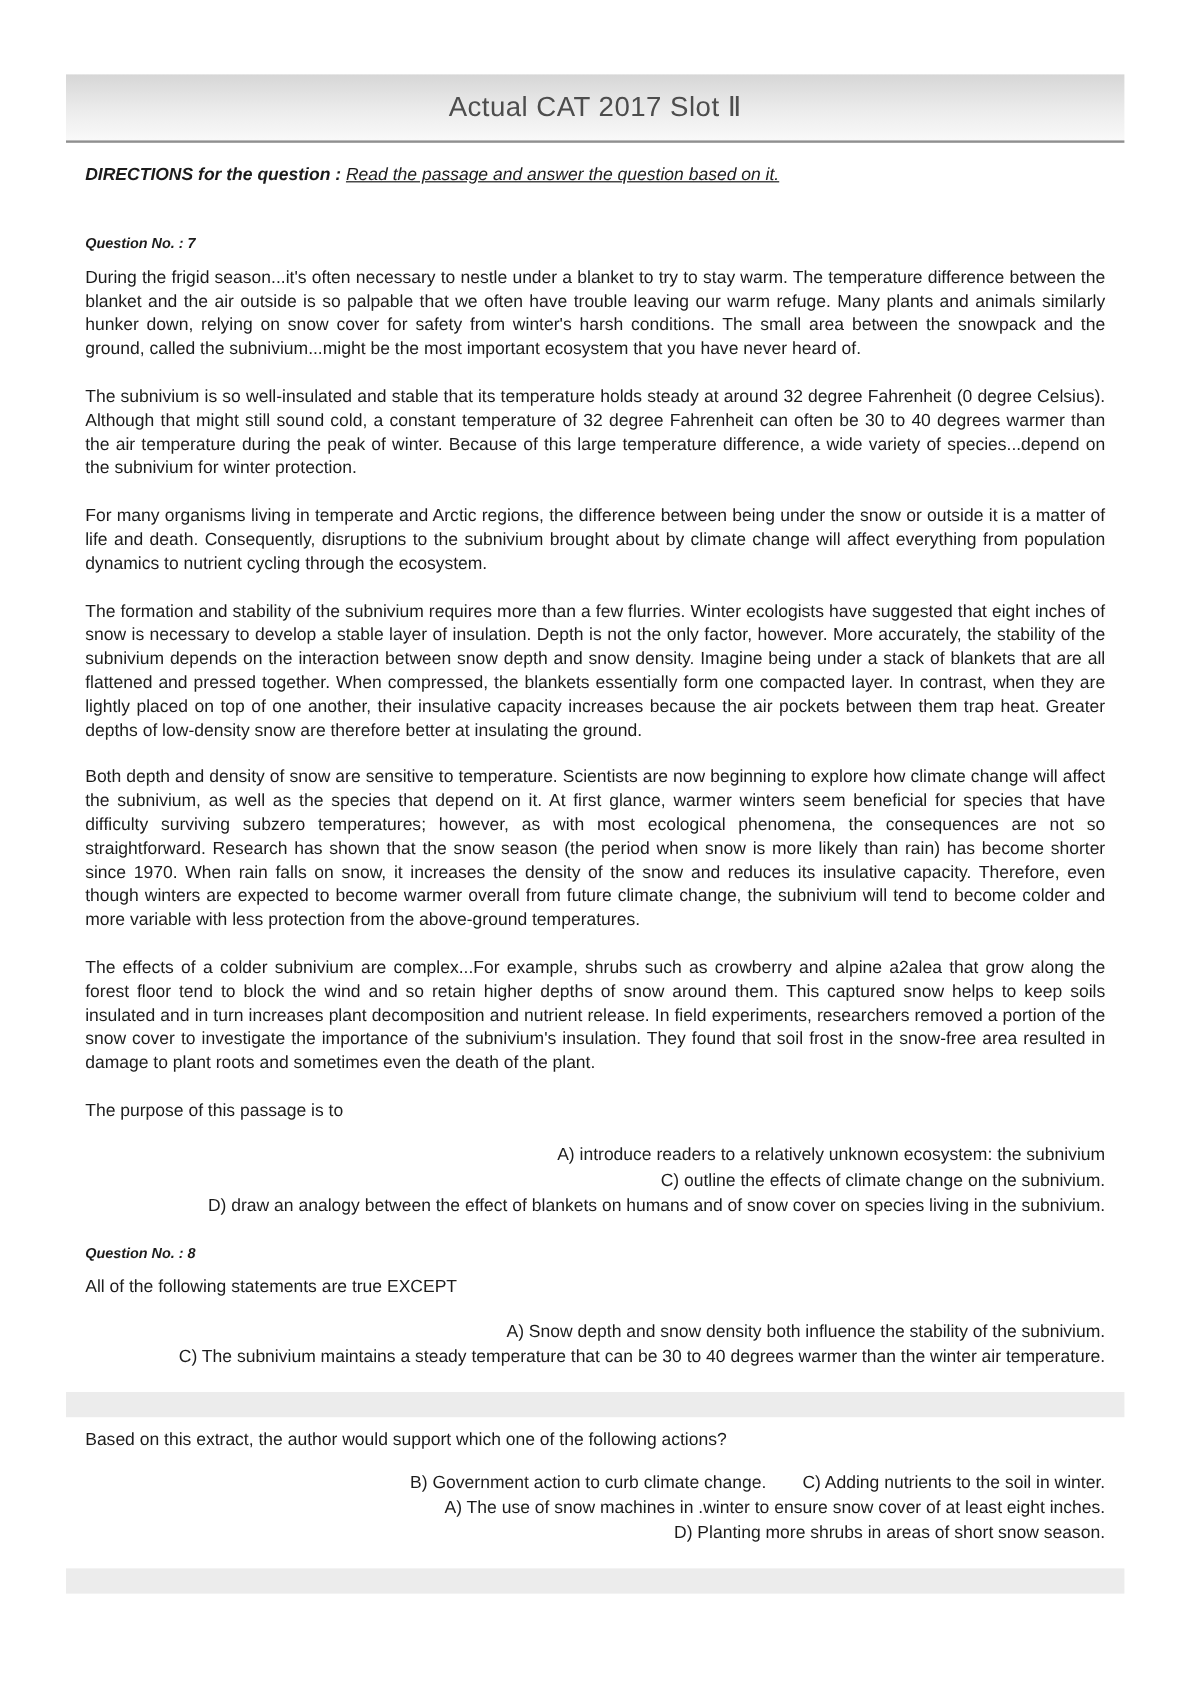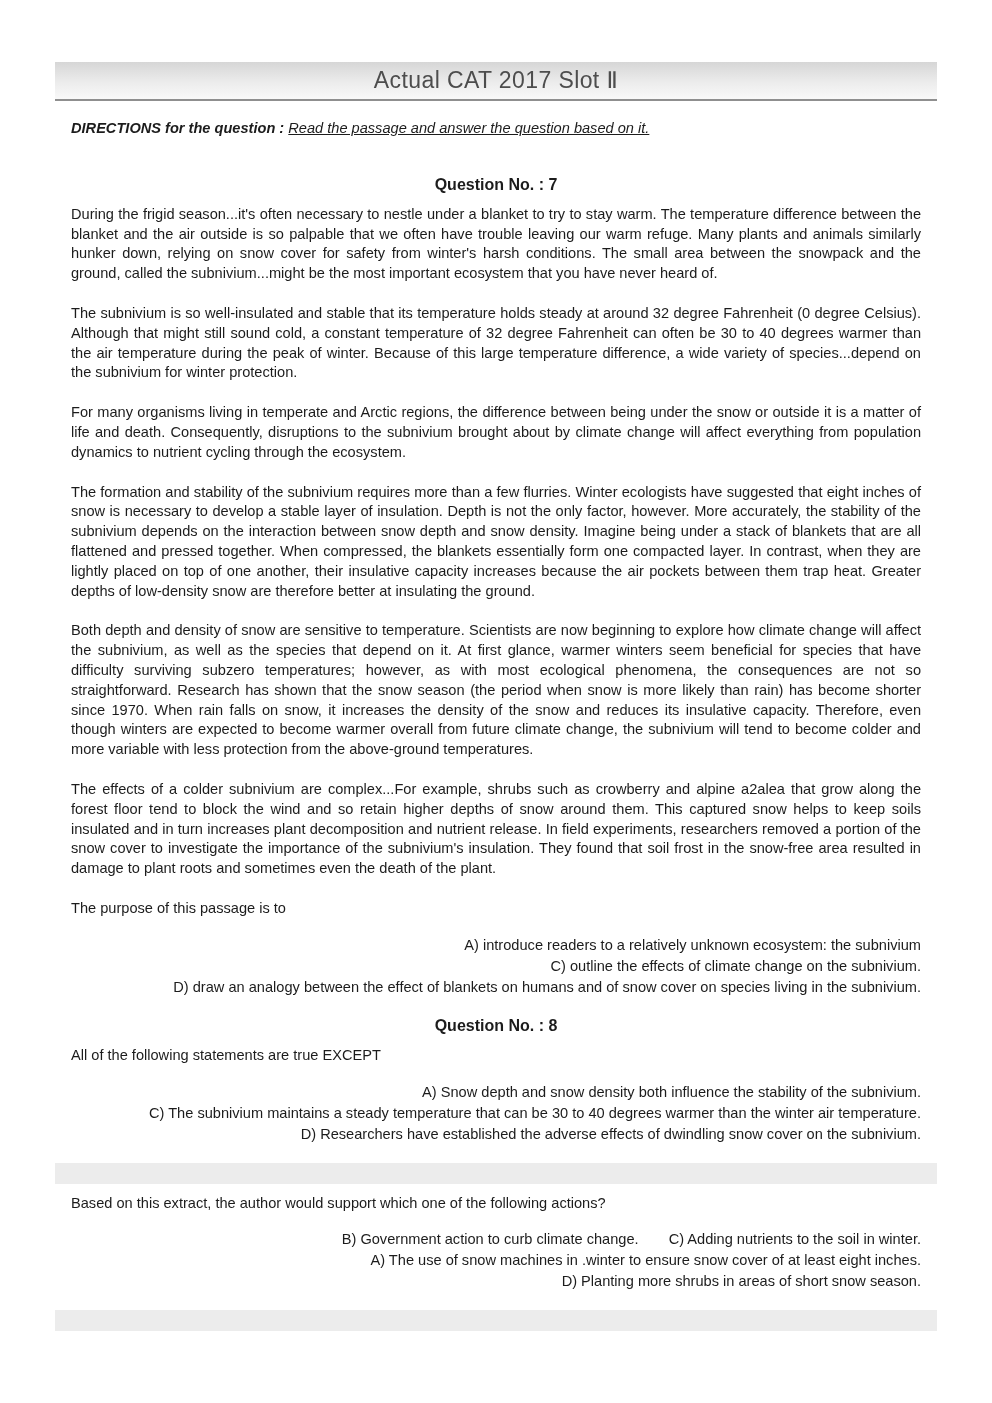--- a/index.html
+++ b/index.html
@@ -9,21 +9,21 @@
     min-height: 1403px;
     margin: 0 auto;
     font-family: "Liberation Sans", sans-serif;
     color: #1c1c1c;
   }
   .content {
     margin: 0 55px;
     padding-top: 62px;
   }
   .title-bar {
-    height: 39px;
+    height: 57px;
     background: linear-gradient(to bottom, #d6d6d6 0%, #ececec 55%, #f9f9f9 100%);
     border-bottom: 2px solid #8f8f8f;
     display: flex;
     align-items: center;
     justify-content: center;
   }
   .title-bar h1 {
     font-size: 23px;
     font-weight: normal;
     color: #4d4d4d;
@@ -31,25 +31,25 @@
   }
   .text-area {
     padding: 18px 16px 0 16px;
     font-size: 14.6px;
     line-height: 19.8px;
   }
   .directions { margin-bottom: 36px; }
   .bi { font-weight: bold; font-style: italic; }
   .i  { font-style: italic; text-decoration: underline; }
   .q-head {
-    font-size: 16px;
+    font-size: 12px;
     font-weight: bold;
+    font-style: italic;
     margin-bottom: 10px;
     line-height: 20px;
-    text-align: center;
   }
   .para {
     text-align: justify;
     margin-bottom: 20px;
   }
   .stem {
     text-align: left;
     margin-bottom: 16px;
   }
   .options { margin-bottom: 18px; text-align: right; }
@@ -92,21 +92,20 @@
         <p class="option">D) draw an analogy between the effect of blankets on humans and of snow cover on species living in the subnivium.</p>
       </div>
     </section>
 
     <section>
       <h2 class="q-head">Question No. : 8</h2>
       <p class="para stem">All of the following statements are true EXCEPT</p>
       <div class="options">
         <p class="option">A) Snow depth and snow density both influence the stability of the subnivium.</p>
         <p class="option">C) The subnivium maintains a steady temperature that can be 30 to 40 degrees warmer than the winter air temperature.</p>
-        <p class="option">D) Researchers have established the adverse effects of dwindling snow cover on the subnivium.</p>
       </div>
     </section>
 
     <div class="separator"></div>
 
     <section>
       <p class="para stem">Based on this extract, the author would support which one of the following actions?</p>
       <div class="options">
         <p class="option">
           <span>B) Government action to curb climate change.</span>

